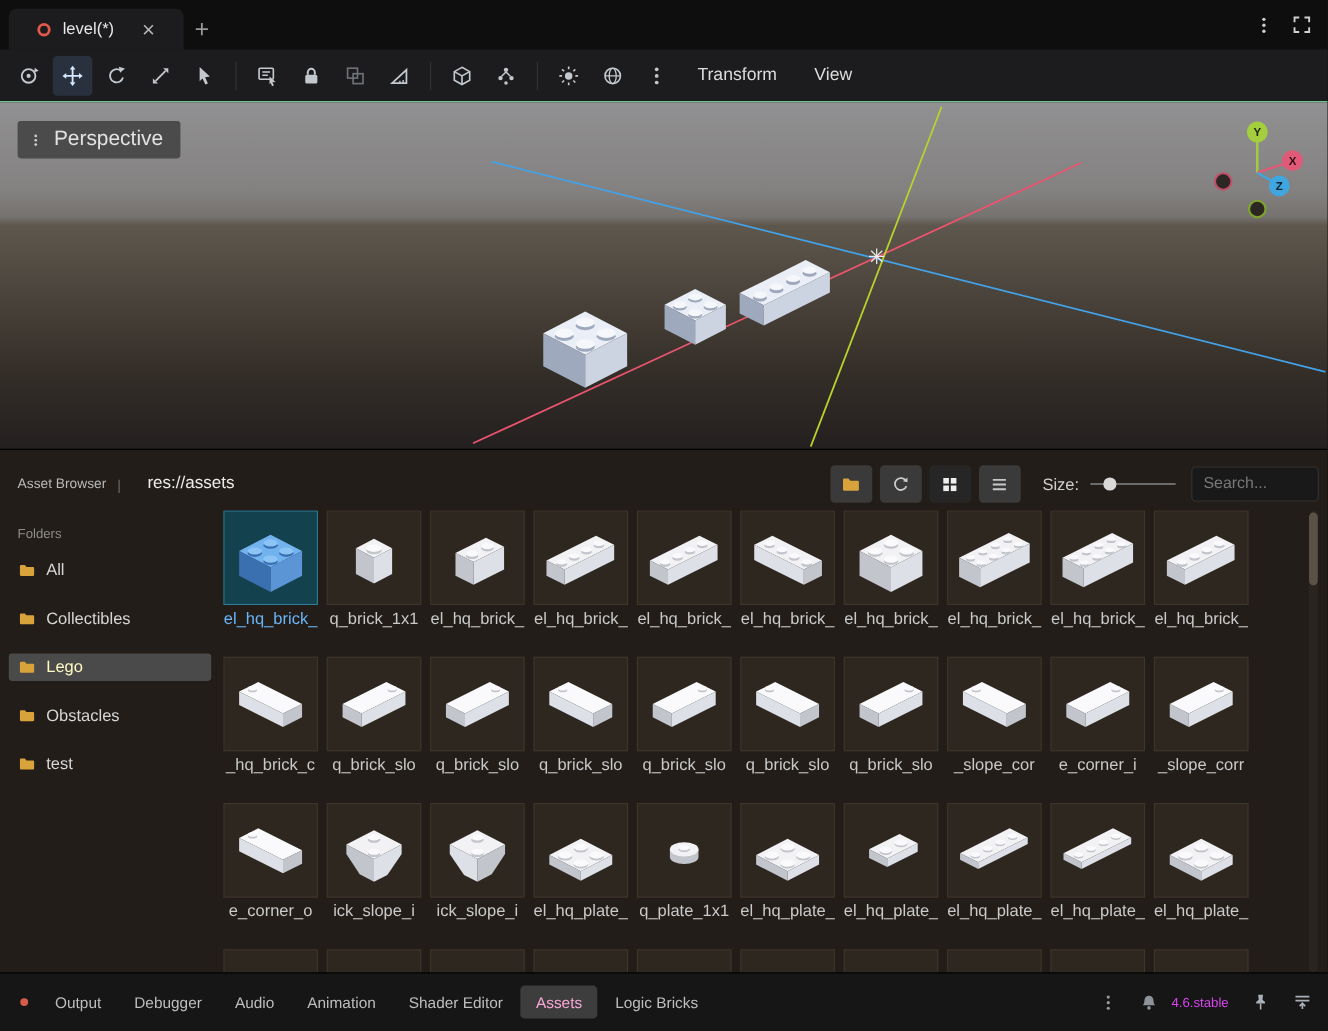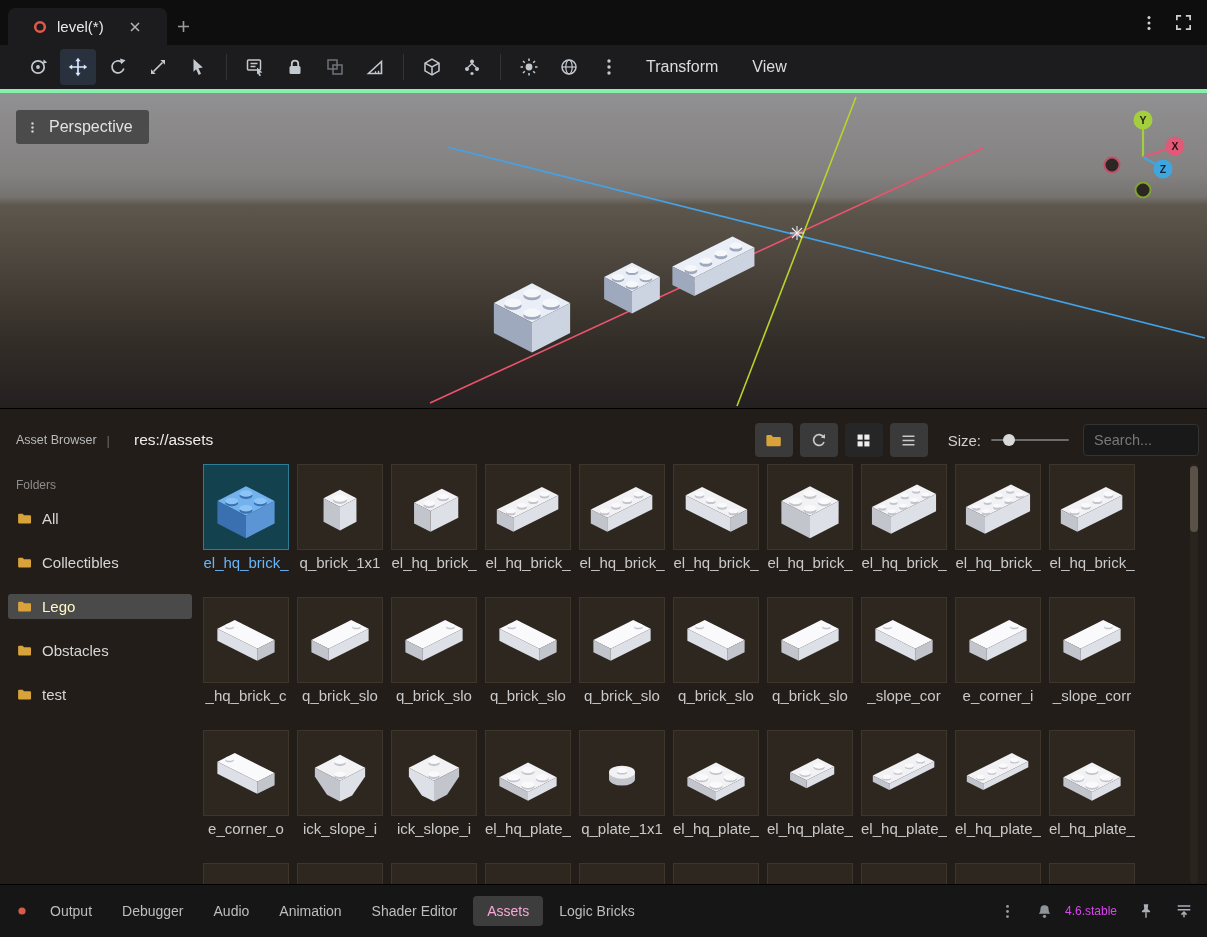--- a/index.html
+++ b/index.html
@@ -15,33 +15,33 @@
   #tabbar{position:absolute;left:0;top:0;width:1207px;height:45px;background:#0e0e0e;display:flex;align-items:flex-end}
   .scene-tab{height:37px;margin-left:8px;background:#1c1c1e;border-radius:7px 7px 0 0;
     display:flex;align-items:center;gap:9px;padding:0 24px;min-width:130px;box-sizing:border-box}
   .scene-tab .ttl{font-size:15px;color:#e8e8e8}
   .icon-btn{display:flex;align-items:center;justify-content:center;color:#c7c7c7}
   .add-tab{width:34px;height:37px;color:#9a9a9a;display:flex;align-items:center;justify-content:center}
   .tab-actions{margin-left:auto;display:flex;align-items:center;gap:16px;padding:0 14px;height:45px}
 
   
   #toolbar{position:absolute;left:0;top:45px;width:1207px;height:48px;background:#1c1c1e;
-    display:flex;align-items:center;padding-left:18px;box-sizing:border-box;border-bottom:4px solid #86efac}
+    display:flex;align-items:center;padding-left:6px;box-sizing:border-box;border-bottom:1px solid #86efac}
   .tbtn{width:36px;height:36px;margin:0 2px;border-radius:4px;display:flex;align-items:center;justify-content:center;color:#c3c8cf}
   .tbtn.active{background:#2a313e;color:#d7e7ff}
   .tbtn.dim{color:#6e7278}
   .tsep{width:1px;height:26px;background:#333336;margin:0 8px}
   .tmenu{font-size:16px;color:#dcdcdc;padding:0 17px;height:36px;display:flex;align-items:center;border-radius:4px}
 
   
   #viewport{position:absolute;left:0;top:93px;width:1207px;height:315px;
     background:linear-gradient(#919092 0%,#838180 26%,#75726f 33%,#5e574d 35.5%,#4a443c 55%,#342e28 78%,#242020 100%)}
   #vp-overlay{position:absolute;left:0;top:0}
   .persp-btn{position:absolute;left:16px;top:17px;height:34px;background:#4b4b4b;border-radius:3px;
-    display:flex;align-items:center;gap:10px;padding:0 16px 0 10px;font-size:16px;color:#e2e2e2}
+    display:flex;align-items:center;gap:10px;padding:0 16px 0 10px;font-size:19px;color:#e2e2e2}
   .vb{position:absolute}
 
   
   #assetpanel{position:absolute;left:0;top:408px;width:1207px;height:476px;background:#221d18;border-top:1px solid #000;box-sizing:border-box}
   .ab-header{position:absolute;left:0;top:9px;width:1207px;height:44px;display:flex;align-items:center;padding:0 8px 0 16px;box-sizing:border-box}
   .ab-title{font-size:12.5px;color:#b9b9b9}
   .ab-sep{color:#6a6a6a;margin:0 10px;font-size:13px}
   .ab-path{font-size:15.5px;color:#ececec;margin-left:14px}
   .ab-spacer{flex:1}
   .ab-btn{width:38px;height:34px;background:#3a3a3a;border-radius:4px;margin-left:7px;display:flex;align-items:center;justify-content:center;color:#c9c9c9}

